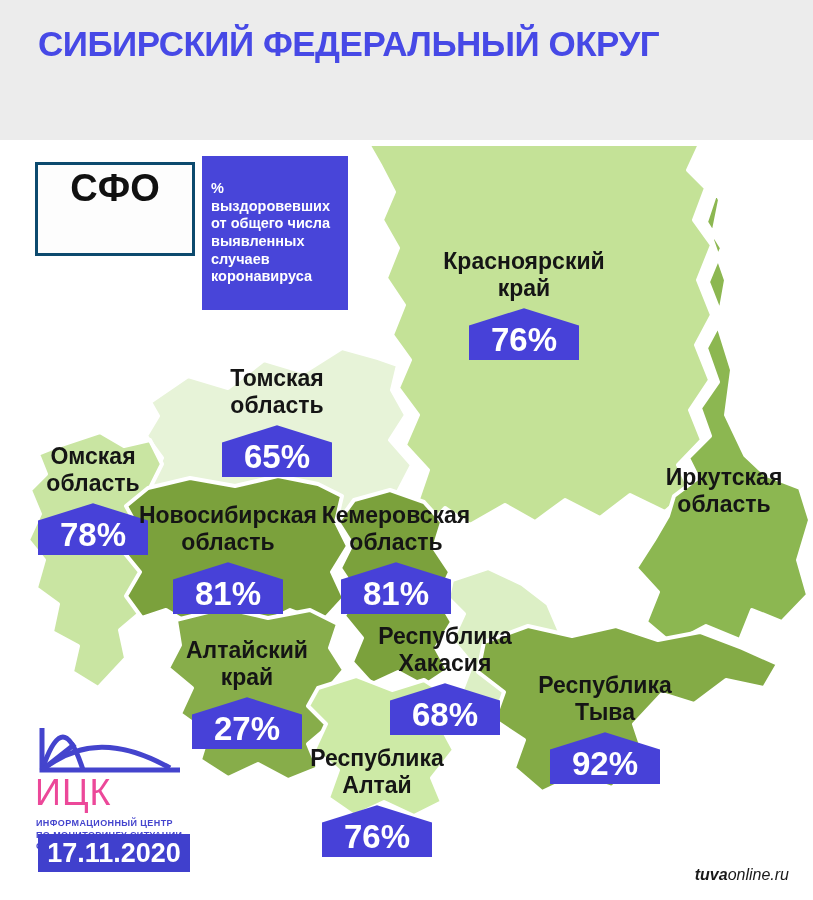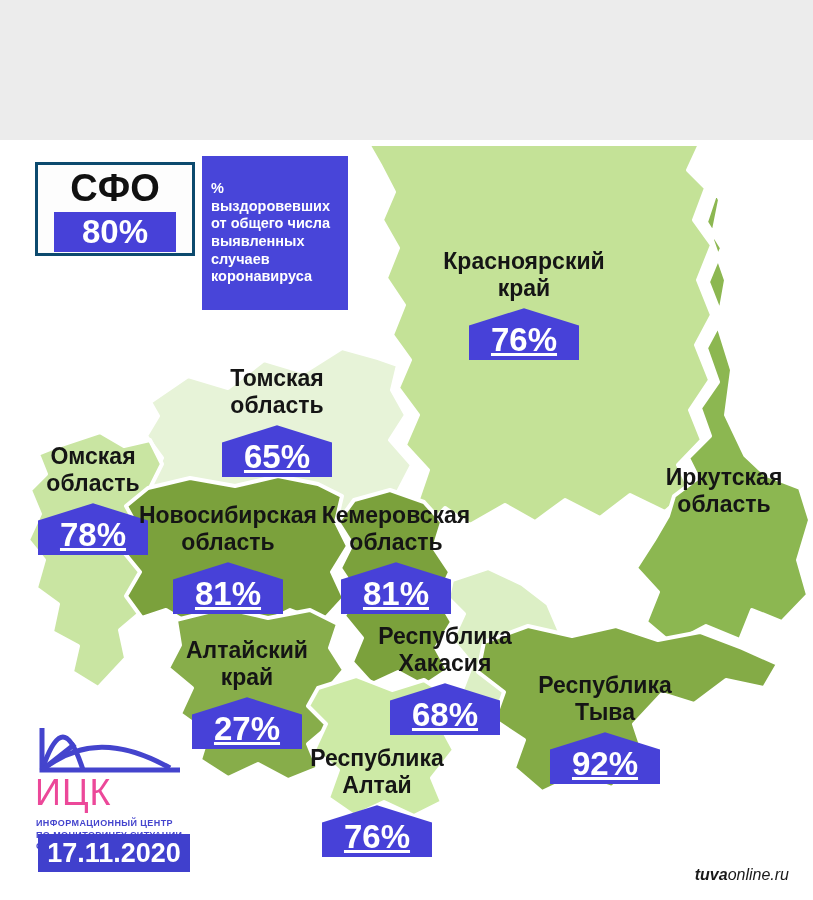--- a/index.html
+++ b/index.html
@@ -21,37 +21,38 @@
              font-size:33px;font-weight:bold;line-height:40px;}
   
   .legend{position:absolute;left:202px;top:16px;width:146px;min-height:98px;background:#4845d9;
           color:#fff;font-size:14.5px;font-weight:bold;line-height:1.22;padding:24px 9px;box-sizing:border-box;}
   
   .region{position:absolute;width:220px;text-align:center;}
   .region-label{font-size:23px;font-weight:bold;line-height:1.18;color:#151515;white-space:pre-line;}
   .badge{width:110px;height:52px;margin:6px auto 0;background:#4741d8;color:#fff;
          clip-path:polygon(50% 0,100% 33%,100% 100%,0 100%,0 33%);
          display:flex;align-items:flex-end;justify-content:center;
-         font-size:33px;font-weight:bold;line-height:1;padding-bottom:4px;box-sizing:border-box;text-decoration:underline;}
+         font-size:33px;font-weight:bold;line-height:1;padding-bottom:4px;box-sizing:border-box;}
   
   .logo-curves{position:absolute;left:35px;top:586px;}
   .logo-acronym{position:absolute;left:35px;top:632px;font-size:36px;font-weight:normal;color:#ec4899;letter-spacing:1px;}
   .logo-caption{position:absolute;left:36px;top:678px;font-size:9px;font-weight:bold;color:#4444cd;
                 line-height:1.3;letter-spacing:0.4px;white-space:pre-line;}
   .date-badge{position:absolute;left:38px;top:694px;width:152px;height:38px;background:#4040cd;
               color:#fff;font-size:27px;font-weight:bold;text-align:center;line-height:38px;}
   .credit{position:absolute;right:24px;top:726px;font-size:16px;font-style:italic;color:#1a1a1a;}
   .credit b{font-weight:bold;}
 </style>
 </head>
 <body>
 
 <div class="canvas">
 
   <div class="header">
+    <div class="title">СИБИРСКИЙ ФЕДЕРАЛЬНЫЙ ОКРУГ</div>
   </div>
 
   <div class="map-area">
 
     <svg class="map-svg" width="813" height="760" viewBox="0 0 813 760">
 
       <polygon fill="#c4e297" points="368,4 700,4 688,30 706,48 694,80 712,105 698,140 712,175 696,205 710,240 690,270 702,300 678,325 690,350 665,372 630,355 600,378 565,360 535,382 505,365 470,385 445,368 430,385 415,368 428,330 405,305 418,275 398,248 410,220 392,195 404,165 386,138 398,108 382,80 394,52 380,25"></polygon>
 
       <polygon fill="#8cb751" points="706,30 720,60 712,100 726,140 718,185 732,230 726,275 745,315 766,335 800,348 810,380 798,420 808,455 782,482 752,470 740,500 706,486 672,504 646,482 658,452 636,428 654,400 668,376 674,356 698,338 688,318 710,296 700,268 718,242 706,208 722,178 708,142 722,108 706,82 716,52"></polygon>
 
@@ -67,21 +68,20 @@
 
       <polygon fill="#dcefc5" points="452,440 488,428 522,444 548,464 560,492 546,520 558,548 534,570 506,558 482,572 462,550 472,524 452,500 464,474 448,458"></polygon>
 
       <polygon fill="#84ab46" points="484,502 528,486 572,496 616,486 658,500 700,492 742,508 778,524 764,548 726,540 694,564 662,554 634,584 644,614 612,648 576,636 542,652 514,628 524,600 494,580 504,552 478,532"></polygon>
 
       <polygon fill="#cdeaa6" points="318,548 356,536 392,550 424,540 452,558 440,584 454,610 432,638 442,662 414,676 384,662 354,676 328,658 338,630 314,610 326,584 308,566"></polygon>
     </svg>
 
     <div class="sfo-box">
       <div class="sfo-label">СФО</div>
-      <div class="sfo-value">80%</div>
     </div>
 
     <div class="legend">% выздоровевших от общего числа выявленных случаев коронавируса</div>
 
     <div class="region" style="left:414px;top:108px;">
       <div class="region-label">Красноярский
 край</div>
       <div class="badge">76%</div>
     </div>
     <div class="region" style="left:167px;top:225px;">

